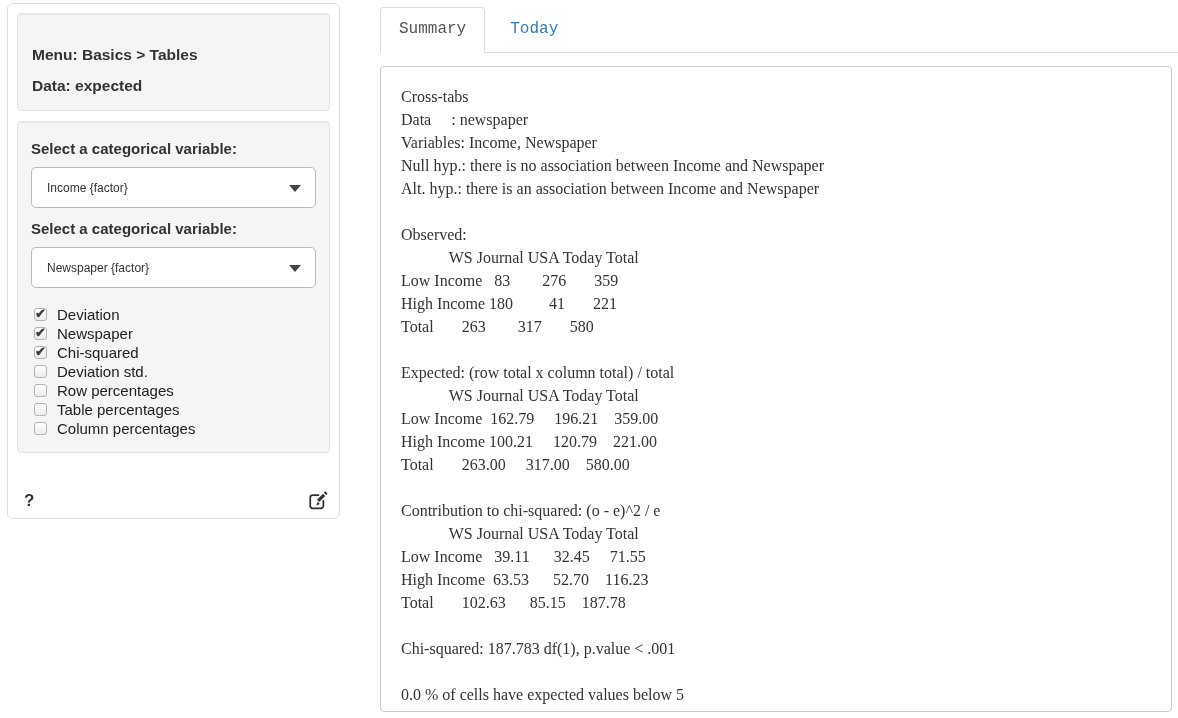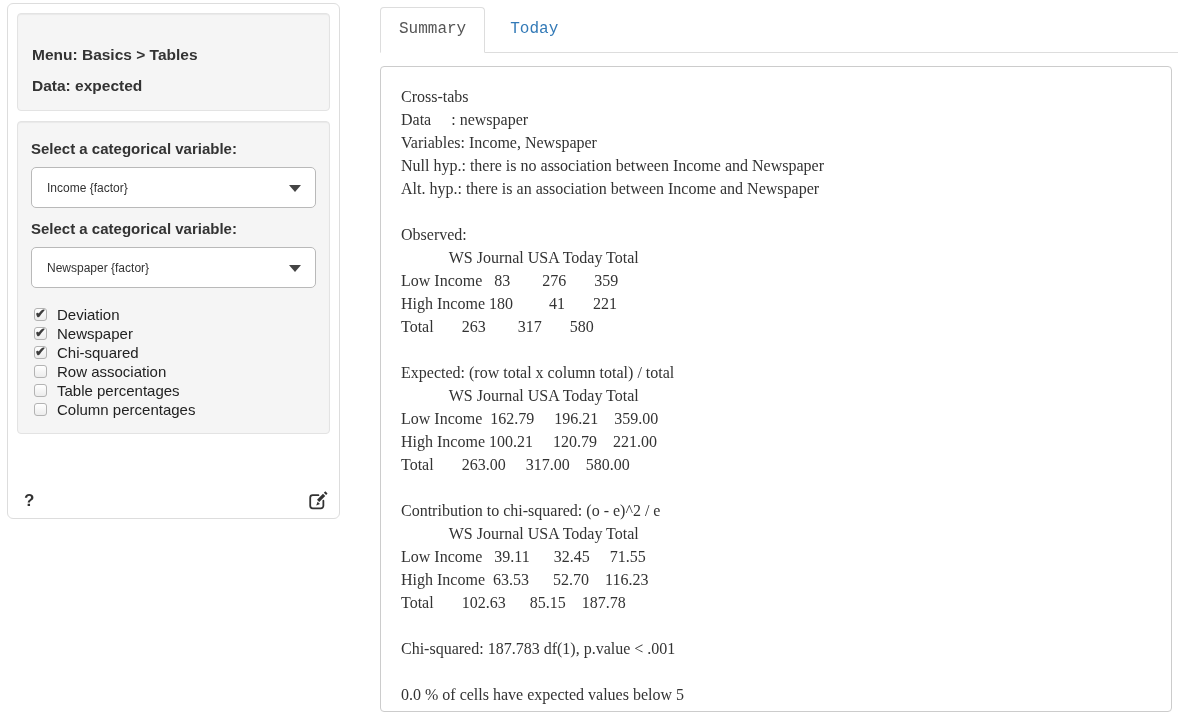--- a/index.html
+++ b/index.html
@@ -111,21 +111,25 @@
         <span>Newspaper</span>
       </div>
       <div class="cb-row">
         <span class="cb-box checked">
             <span class="tick">✔</span>
           </span>
         <span>Chi-squared</span>
       </div>
       <div class="cb-row">
         <span class="cb-box"></span>
-        <span>Row association</span>
+        <span>Deviation std.</span>
+      </div>
+      <div class="cb-row">
+        <span class="cb-box"></span>
+        <span>Row percentages</span>
       </div>
       <div class="cb-row">
         <span class="cb-box"></span>
         <span>Table percentages</span>
       </div>
       <div class="cb-row">
         <span class="cb-box"></span>
         <span>Column percentages</span>
       </div>
     </div>

